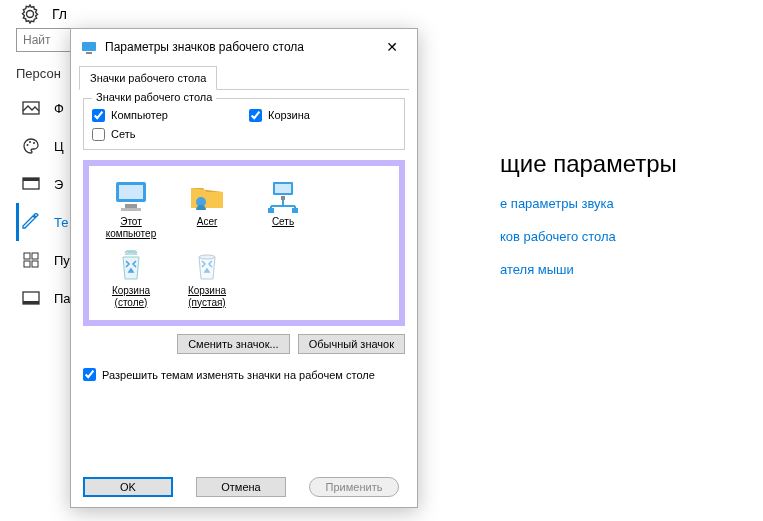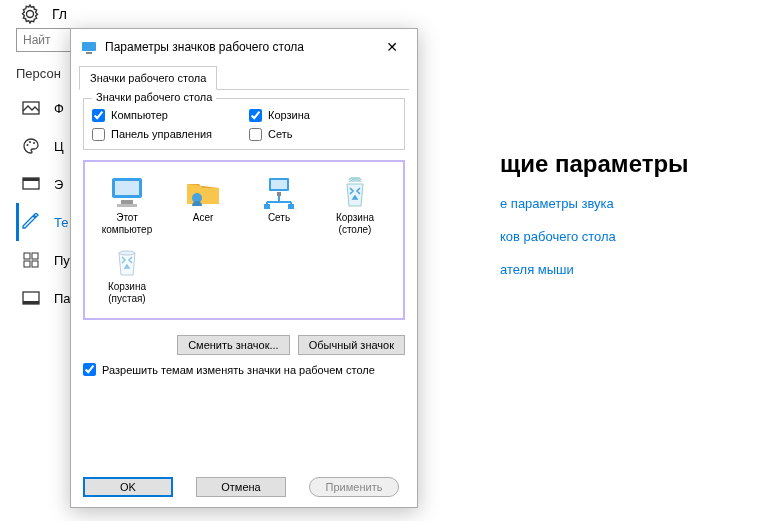--- a/index.html
+++ b/index.html
@@ -10,53 +10,53 @@
   .bg-header { display: flex; align-items: center; padding: 4px 20px; gap: 12px; }
   .gear { width: 20px; height: 20px; }
   .bg-title { font-size: 14px; }
   .bg-search { margin: 0 16px; border: 1px solid #999; padding: 4px 6px; width: 200px; font-size: 12px; }
   .bg-section { padding: 4px 16px; font-size: 13px; color: #333; margin-top: 10px; }
   .bg-nav { padding: 4px 16px; }
   .bg-nav-item { display: flex; align-items: center; gap: 14px; padding: 10px 6px; font-size: 13px; }
   .bg-nav-item.active { color: #0078d7; border-left: 3px solid #0078d7; padding-left: 3px; }
   .bg-nav-icon { width: 18px; height: 18px; display: flex; align-items: center; justify-content: center; }
   .bg-right { position: absolute; left: 500px; top: 150px; }
-  .bg-right-title { font-size: 24px; font-weight: 700; margin-bottom: 18px; }
+  .bg-right-title { font-size: 24px; font-weight: 400; margin-bottom: 18px; }
   .bg-link { color: #0078d7; font-size: 13px; margin-bottom: 18px; cursor: pointer; }
 
   
   .dialog { position: absolute; left: 70px; top: 28px; width: 348px; height: 480px; background: #fff; border: 1px solid #aaa; box-shadow: 0 4px 20px rgba(0,0,0,0.25); display: flex; flex-direction: column; }
   .dlg-titlebar { display: flex; align-items: center; justify-content: space-between; padding: 6px 10px; }
   .dlg-title-left { display: flex; align-items: center; gap: 8px; }
   .dlg-title { font-size: 12px; }
   .dlg-close { width: 30px; height: 24px; display: flex; align-items: center; justify-content: center; font-size: 14px; cursor: pointer; }
 
   .tab-strip { display: flex; border-bottom: 1px solid #ccc; margin: 0 8px; }
   .tab { padding: 5px 10px; font-size: 11px; border: 1px solid #ccc; border-bottom: 1px solid #fff; background: #fff; position: relative; top: 1px; cursor: pointer; }
 
   .dlg-body { flex: 1; padding: 8px 12px; }
 
   .groupbox { border: 1px solid #ccc; padding: 10px 8px 8px 8px; position: relative; margin-bottom: 10px; }
   .groupbox-title { position: absolute; top: -8px; left: 8px; background: #fff; padding: 0 4px; font-size: 11px; }
   .check-grid { display: grid; grid-template-columns: 1fr 1fr; gap: 6px 10px; }
   .check { display: flex; align-items: flex-start; gap: 6px; font-size: 11px; }
   .check input { width: 13px; height: 13px; }
 
-  .icon-area { border: 2px solid #c4b5fd; padding: 10px 6px; min-height: 160px; }
+  .icon-area { border: 6px solid #c4b5fd; padding: 10px 6px; min-height: 160px; text-decoration: underline; }
   .icon-row { display: flex; flex-wrap: wrap; gap: 4px; }
   .icon-item { width: 72px; text-align: center; font-size: 10px; cursor: pointer; padding: 2px; }
   .icon-graphic { width: 40px; height: 36px; margin: 0 auto 2px auto; display: flex; align-items: center; justify-content: center; }
   .icon-label { line-height: 1.15; }
 
-  .btn-row { display: flex; gap: 8px; justify-content: flex-end; margin-top: 15px; }
+  .btn-row { display: flex; gap: 8px; justify-content: flex-end; margin-top: 8px; }
   .btn { font-size: 11px; padding: 3px 10px; min-width: 90px; border: 1px solid #adadad; background: #e1e1e1; cursor: pointer; }
   .btn.disabled { color: #888; background: #efefef; cursor: default; border-radius: 10px; }
   .btn.default { border: 1px solid #0078d7; box-shadow: 0 0 0 1px #0078d7 inset; }
 
-  .allow-check { display: flex; align-items: center; gap: 6px; font-size: 11px; margin-top: 8px; }
+  .allow-check { display: flex; align-items: center; gap: 6px; font-size: 11px; margin-top: 14px; }
 
   .dlg-footer { display: flex; gap: 23px; justify-content: flex-end; padding: 10px 18px; }
 
   svg { display: block; }
 </style>
 </head>
 <body>
 
 <div class="bg-window">
   <div class="bg-header">
@@ -164,24 +164,20 @@
         <label class="check">
           <input type="checkbox" checked="" style="">
           <span>Компьютер</span>
         </label>
         <label class="check">
           <input type="checkbox" checked="" style="">
           <span>Корзина</span>
         </label>
         <label class="check">
           <input type="checkbox" style="">
-          <span>Панель управления</span>
-        </label>
-        <label class="check">
-          <input type="checkbox" style="">
           <span>Сеть</span>
         </label>
       </div>
     </div>
 
     <div class="icon-area">
       <div class="icon-row">
         <div class="icon-item">
           <div class="icon-graphic">
               <svg width="40" height="36" viewBox="0 0 40 36">

